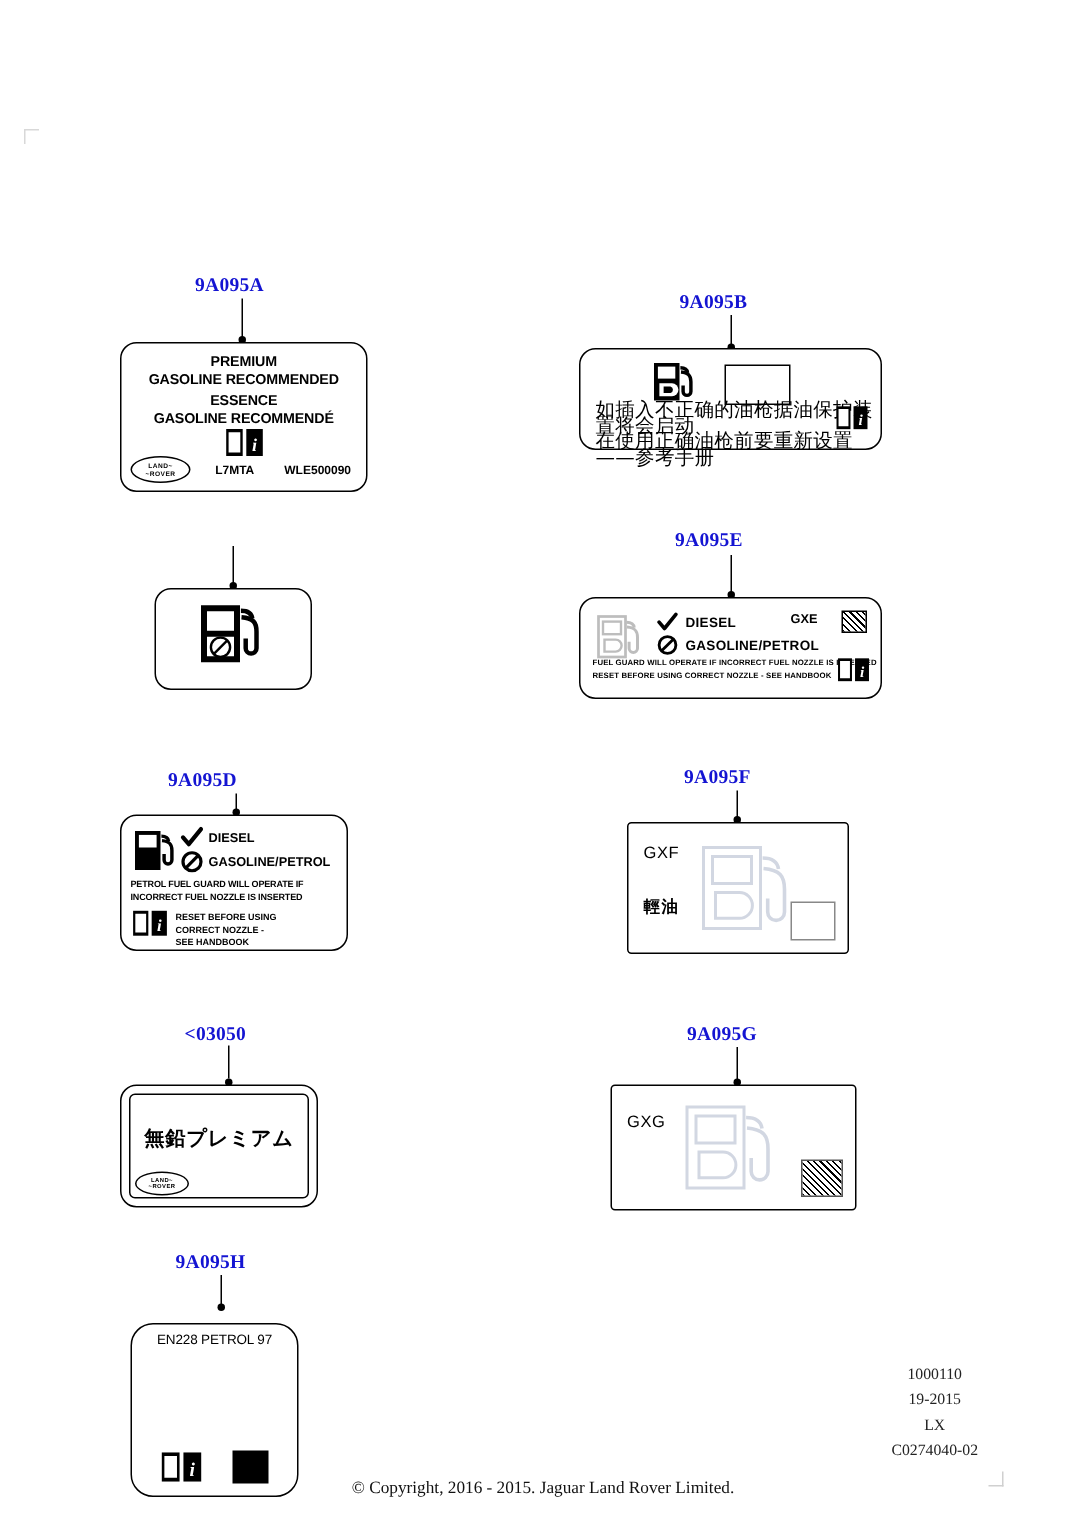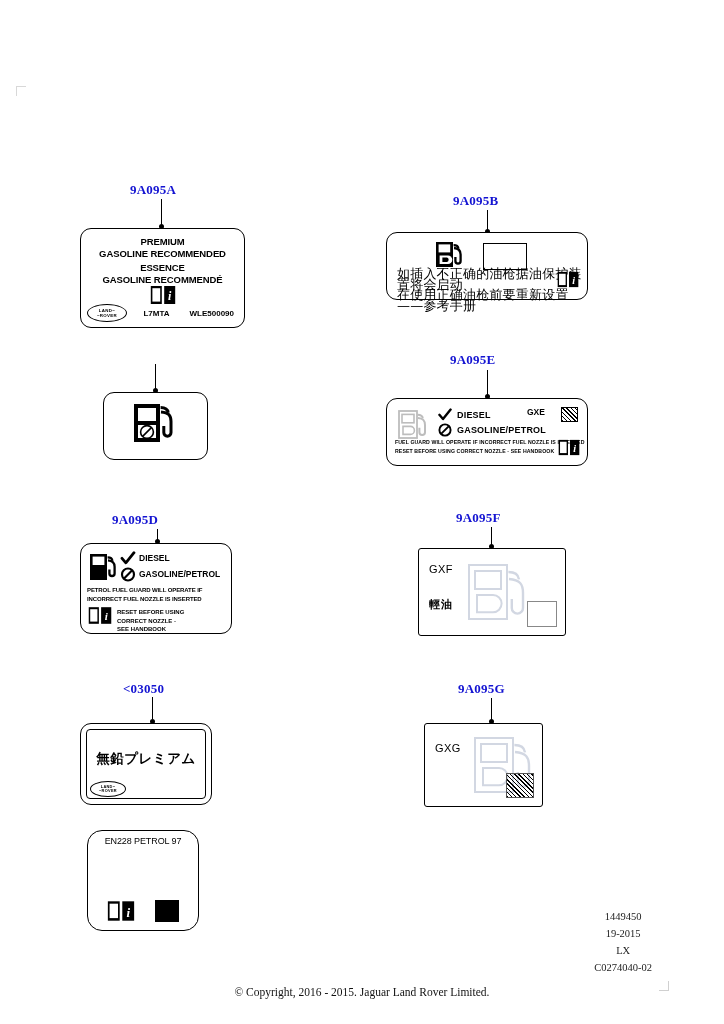--- a/index.html
+++ b/index.html
@@ -102,28 +102,28 @@
   
   #labelJ{left:80px;top:723px;width:132px;height:82px;}
   #labelJ .inner{position:absolute;left:5px;top:5px;right:5px;bottom:5px;
                  border:1.1px solid #000;border-radius:4px;}
   #labelJ .jp{position:absolute;left:50%;top:44%;transform:translate(-50%,-50%);
               font-family:"DejaVu Sans",sans-serif;font-weight:bold;font-size:13.5px;
               white-space:nowrap;letter-spacing:.5px;}
   #labelJ .ov{position:absolute;left:9px;bottom:7px;}
 
   
-  #labelG{left:424px;top:723px;width:119px;height:84px;}
+  #labelG{left:407px;top:723px;width:164px;height:84px;}
   #labelG .code{position:absolute;left:10px;top:18px;font-family:"Liberation Sans",sans-serif;
                 font-size:11px;letter-spacing:.4px;}
   #labelG .ghost{position:absolute;left:46px;top:10px;}
   #labelG .sq{position:absolute;right:8px;bottom:8px;width:26px;height:23px;border:1.3px solid #555;}
 
   
-  #labelH{left:87px;top:830px;width:112px;height:101px;}
+  #labelH{left:87px;top:882px;width:112px;height:116px;}
   #labelH .hd{position:absolute;left:0;right:0;top:5px;text-align:center;
               font-family:"Liberation Sans",sans-serif;font-size:9px;letter-spacing:-.1px;}
   #labelH .circs{position:absolute;left:0;right:0;top:21px;display:flex;
                  justify-content:space-evenly;}
   #labelH .circ{width:36px;height:36px;border:1.6px solid #000;border-radius:50%;
                 display:flex;align-items:center;justify-content:center;
                 font-family:"Liberation Sans",sans-serif;font-weight:bold;font-size:13px;}
   #labelH .btm{position:absolute;left:0;right:0;bottom:8px;display:flex;
                justify-content:space-evenly;align-items:center;}
   #labelH .blk{width:24px;height:22px;background:#000;}
@@ -397,21 +397,21 @@
           <rect x="14.2" y="1" width="11" height="18" fill="#000"></rect>
           <path d="M2.4 3.2 L10.2 3.2 L10.2 16.6 L2.4 16.6 Z" fill="#fff"></path>
           <text x="19.7" y="15.4" font-family="Liberation Serif, serif" font-style="italic" font-weight="bold" font-size="12" fill="#fff" text-anchor="middle">i</text>
         </svg>
       </span>
       <span class="blk"></span>
     </div>
   </div>
 
   <div id="meta">
-    <div>1449450</div>
+    <div>1000110</div>
     <div>19-2015</div>
     <div>LX</div>
     <div>C0274040-02</div>
   </div>
 
   <div id="copyright">© Copyright, 2016 - 2015. Jaguar Land Rover Limited.</div>
 
 </div>
 
 </body></html>

